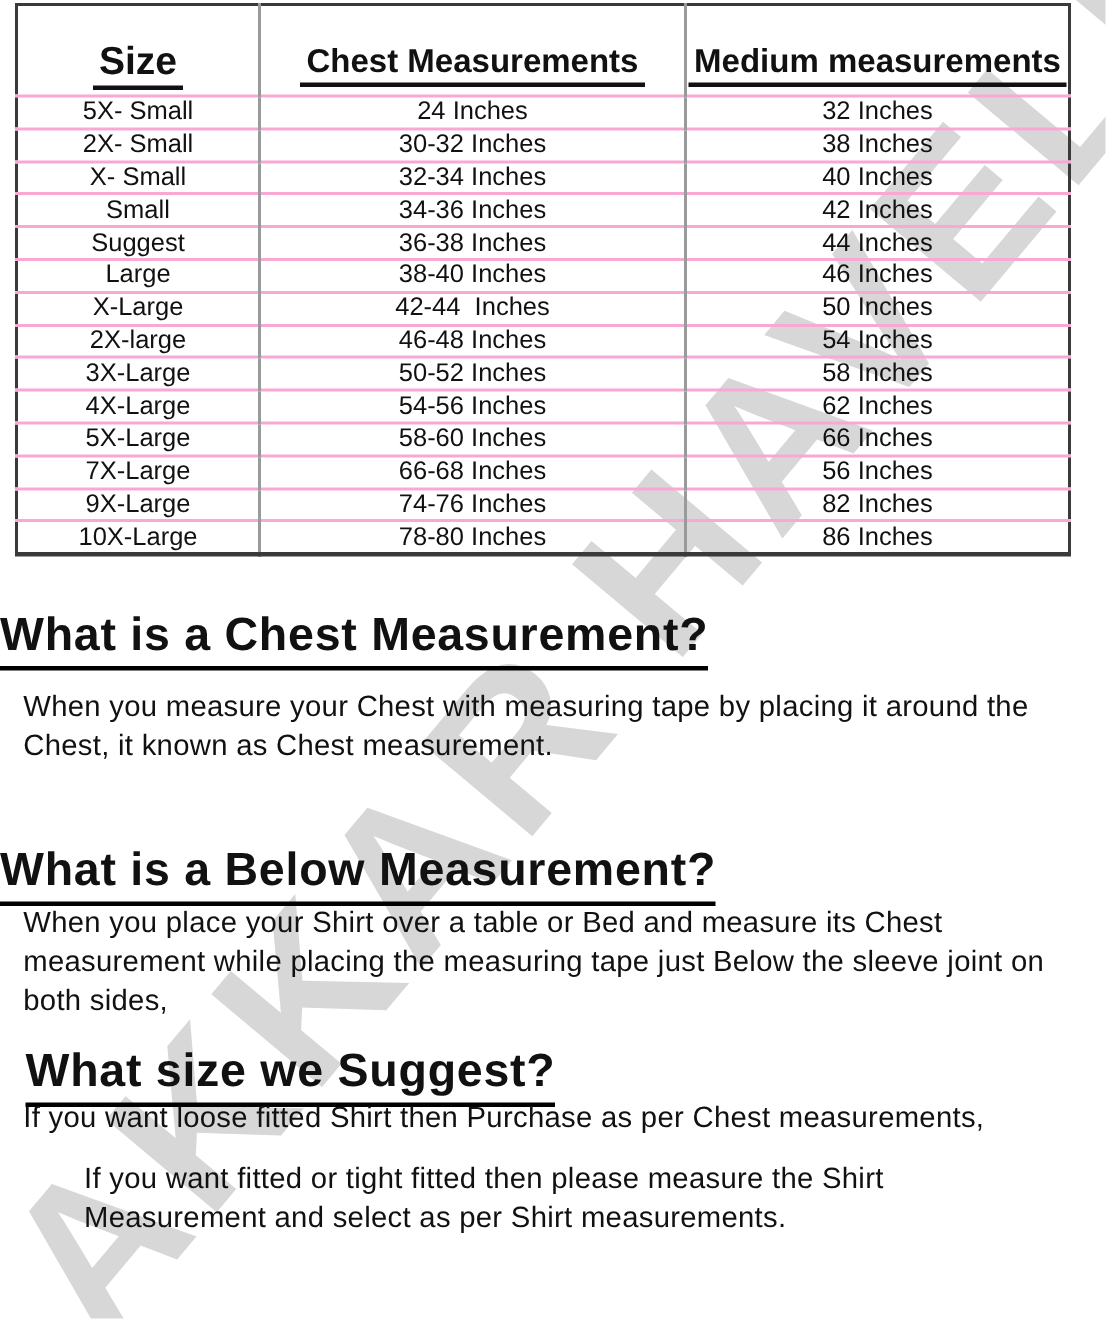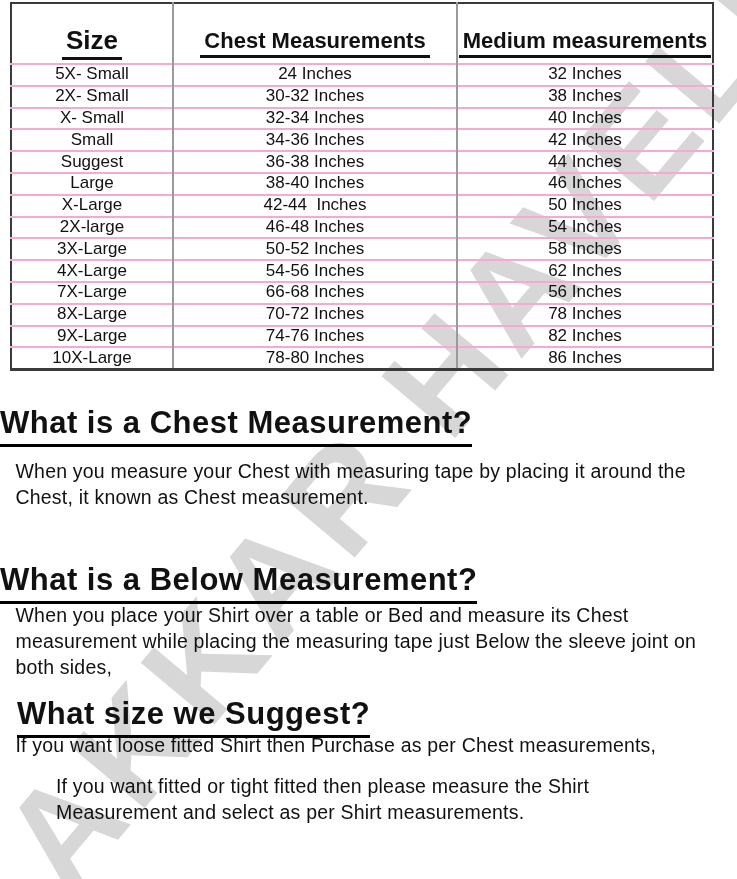--- a/index.html
+++ b/index.html
@@ -161,28 +161,28 @@
           <td>3X-Large</td>
           <td>50-52 Inches</td>
           <td>58 Inches</td>
         </tr>
         <tr>
           <td>4X-Large</td>
           <td>54-56 Inches</td>
           <td>62 Inches</td>
         </tr>
         <tr>
+          <td>5X-Large</td>
+          <td>58-60 Inches</td>
+          <td>66 Inches</td>
+        </tr>
+        <tr>
           <td>7X-Large</td>
           <td>66-68 Inches</td>
           <td>56 Inches</td>
-        </tr>
-        <tr>
-          <td>8X-Large</td>
-          <td>70-72 Inches</td>
-          <td>78 Inches</td>
         </tr>
         <tr>
           <td>9X-Large</td>
           <td>74-76 Inches</td>
           <td>82 Inches</td>
         </tr>
         <tr>
           <td>10X-Large</td>
           <td>78-80 Inches</td>
           <td>86 Inches</td>

